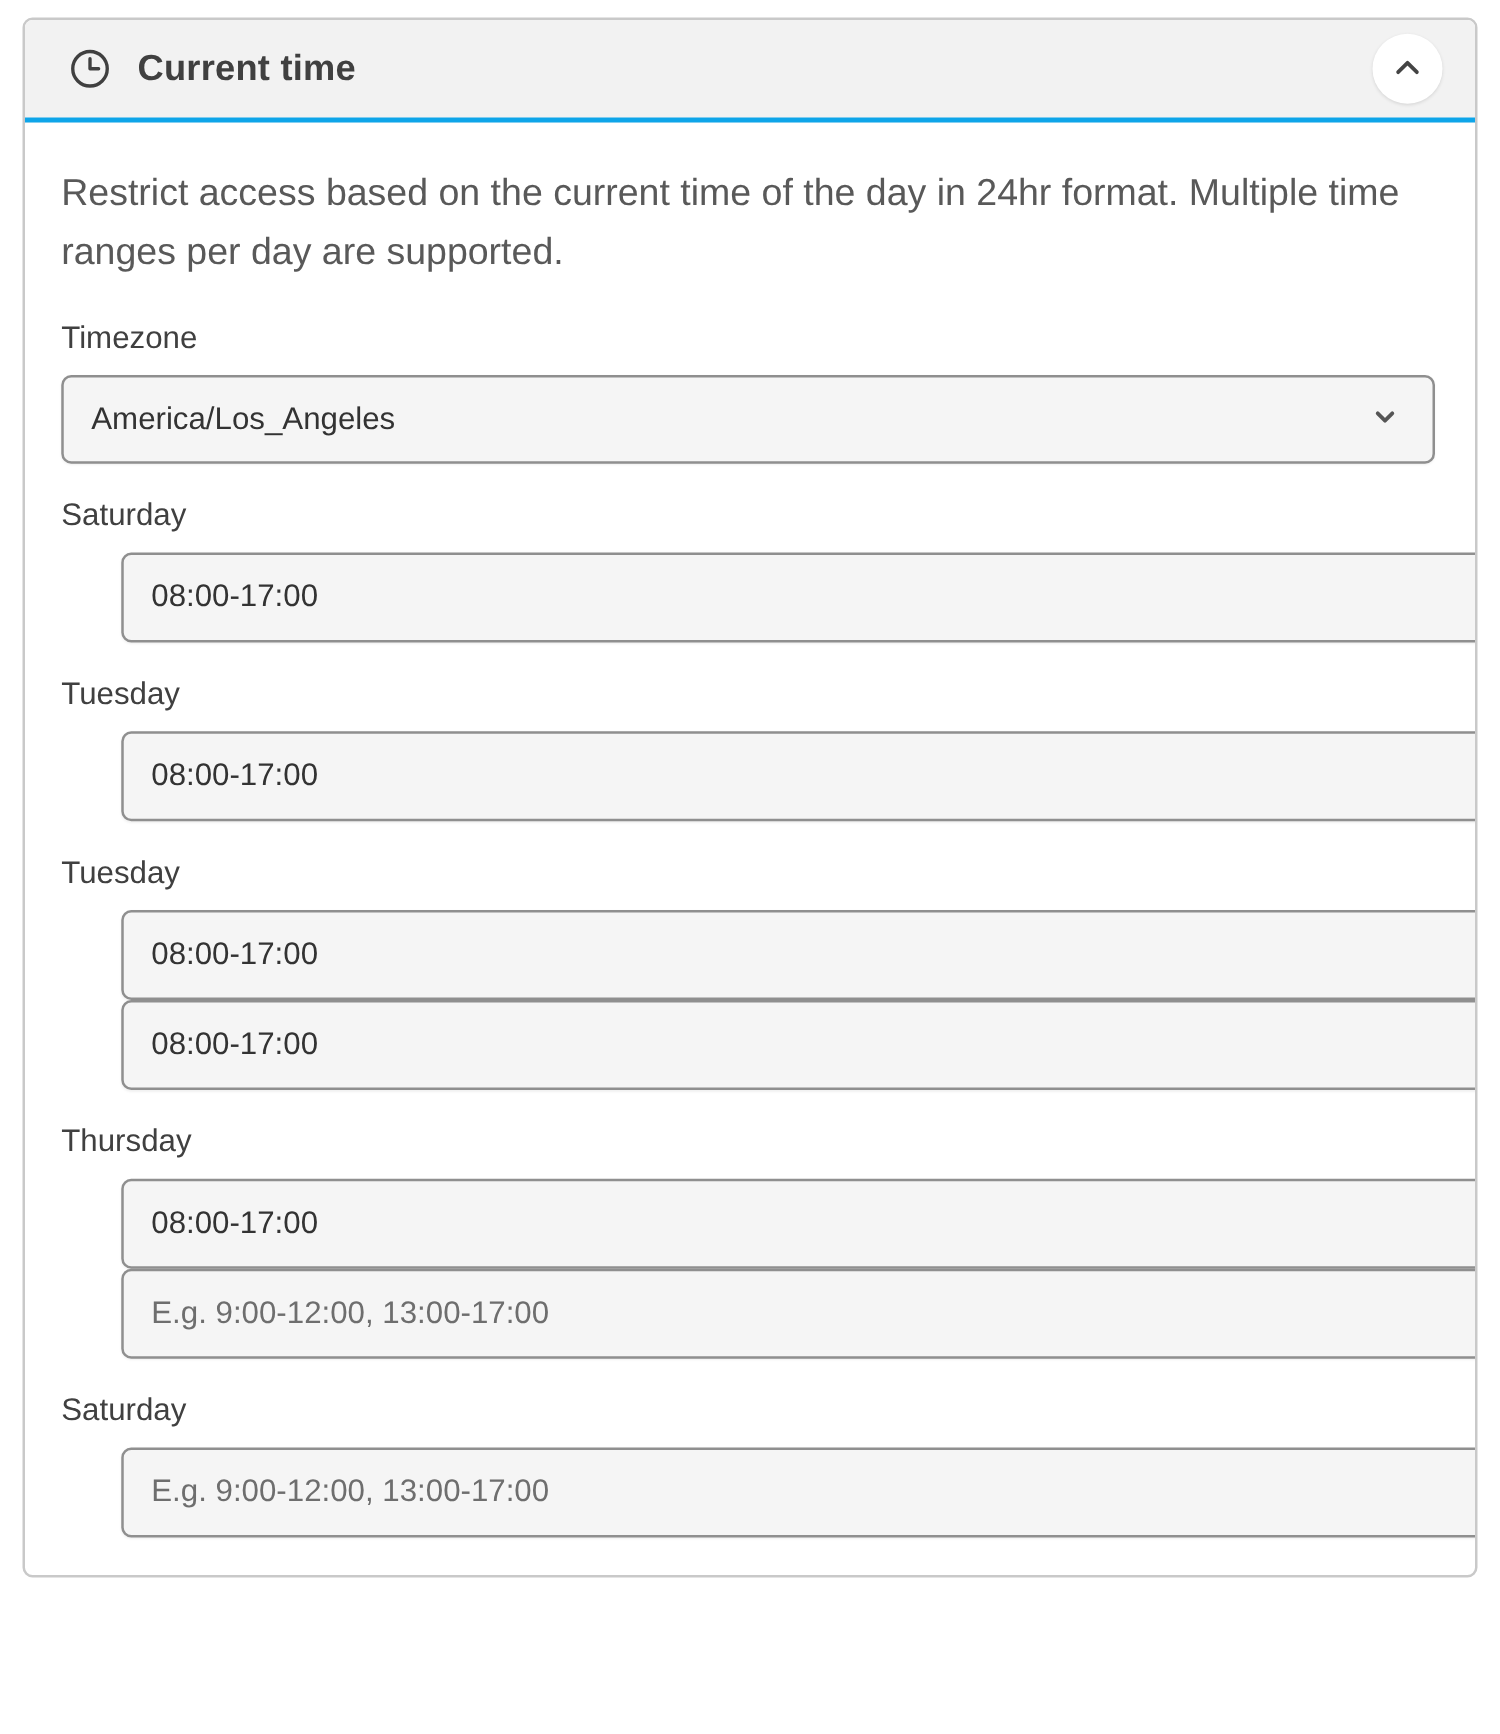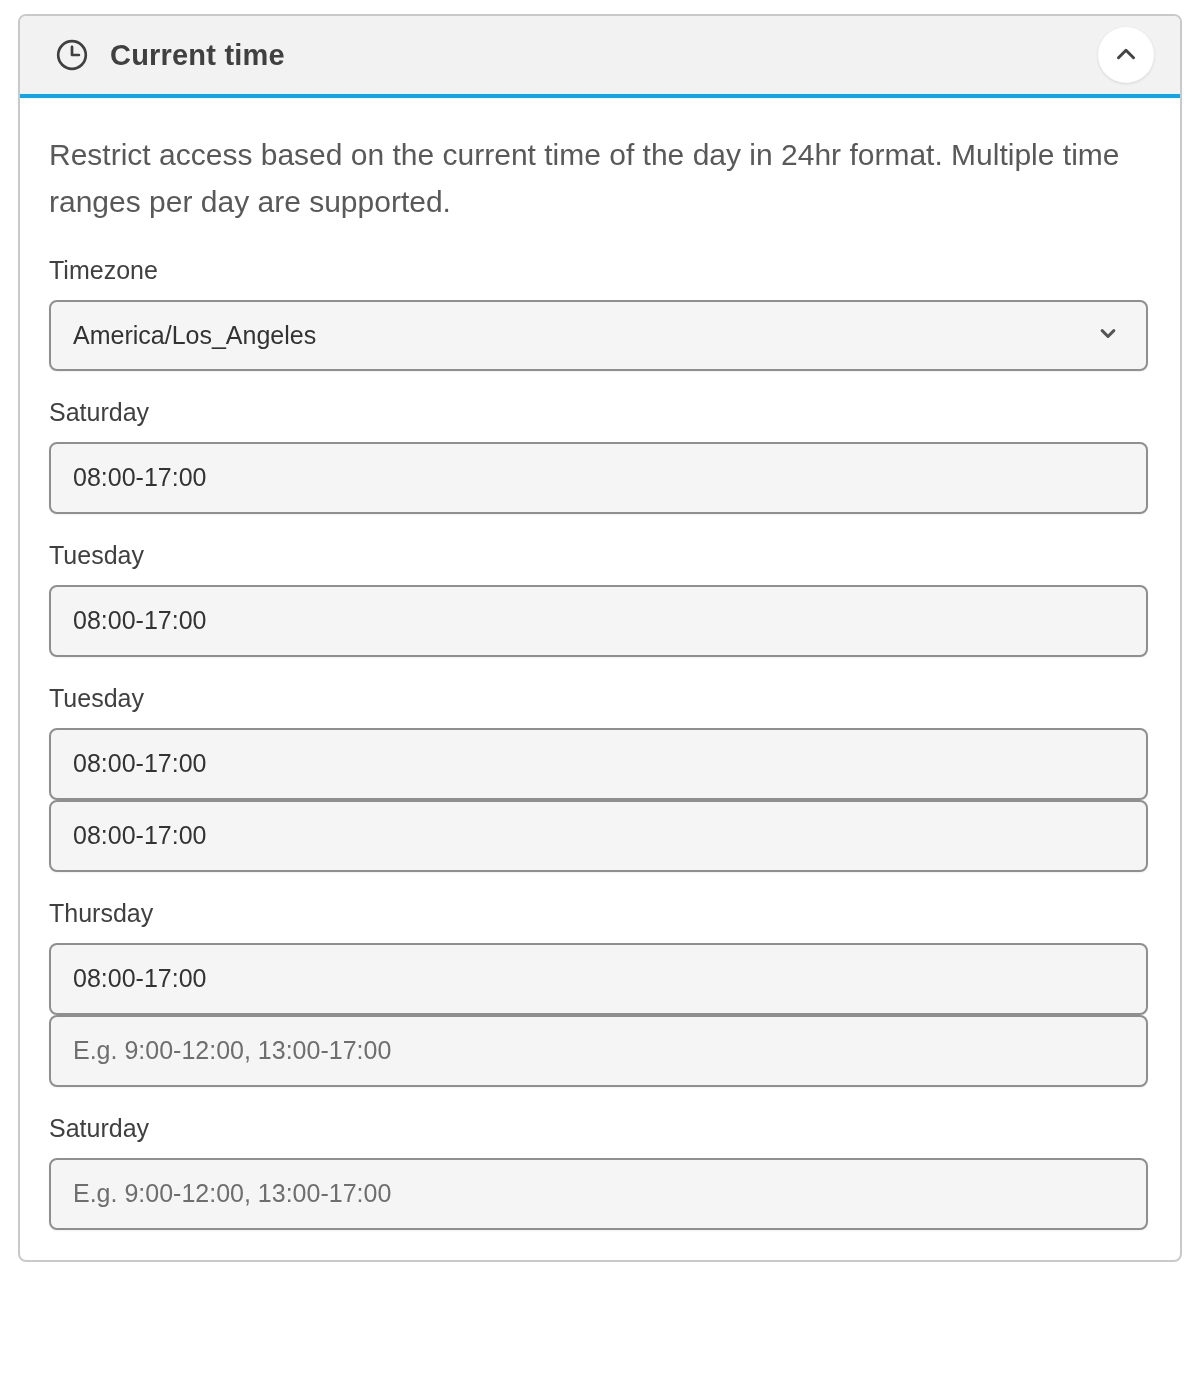--- a/index.html
+++ b/index.html
@@ -85,20 +85,21 @@
     width: 100%;
     height: 72px;
     background: #f5f5f5;
     border: 2px solid #8f8f8f;
     border-radius: 8px;
     padding: 17px 22px;
     font-family: "Liberation Sans", sans-serif;
     font-size: 25px;
     color: #333333;
     box-shadow: 0 1px 2px rgba(0,0,0,0.06);
+    margin-left: 48px;
   }
   .time-input::placeholder { color: #6e6e6e; opacity: 1; }
   .select-box { box-shadow: 0 1px 2px rgba(0,0,0,0.06); }
 </style>
 </head>
 <body>
 
 <section class="card">
   <header class="card-header">
     <div class="header-left">

